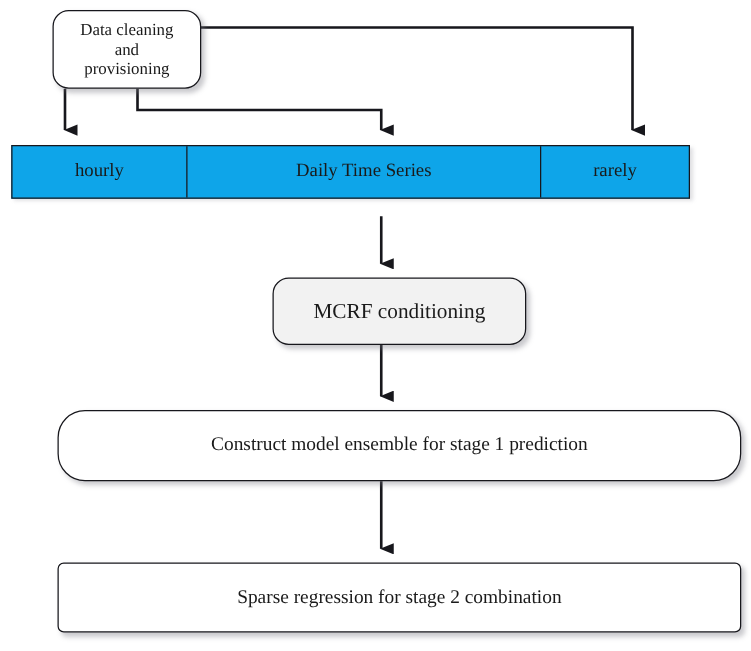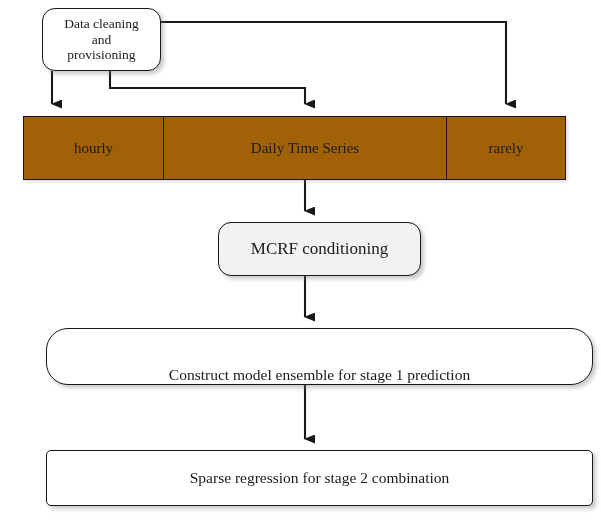--- a/index.html
+++ b/index.html
@@ -71,42 +71,41 @@
     background: #f2f2f2;
   }
 
   #node-stage1 {
     left: 31px;
     top: 328px;
     width: 547px;
     height: 57px;
     font-size: 15.5px;
     border-radius: 22px;
-    align-items: flex-end;
   }
 
   #node-stage2 {
     left: 31px;
     top: 450px;
     width: 547px;
     height: 56px;
     font-size: 15.5px;
     border-radius: 5px;
   }
 
   
   #series-table {
     position: absolute;
-    left: 23px;
+    left: 9px;
     top: 116px;
     width: 543px;
-    height: 64px;
+    height: 43px;
     box-sizing: border-box;
     border: 1.7px solid #17171c;
-    background: #a16207;
+    background: #0ea5e9;
     display: flex;
     box-shadow: 2px 2px 3px rgba(140,140,150,0.28);
   }
   .table-cell {
     box-sizing: border-box;
     display: flex;
     align-items: center;
     justify-content: center;
     font-size: 15px;
     overflow: hidden;

